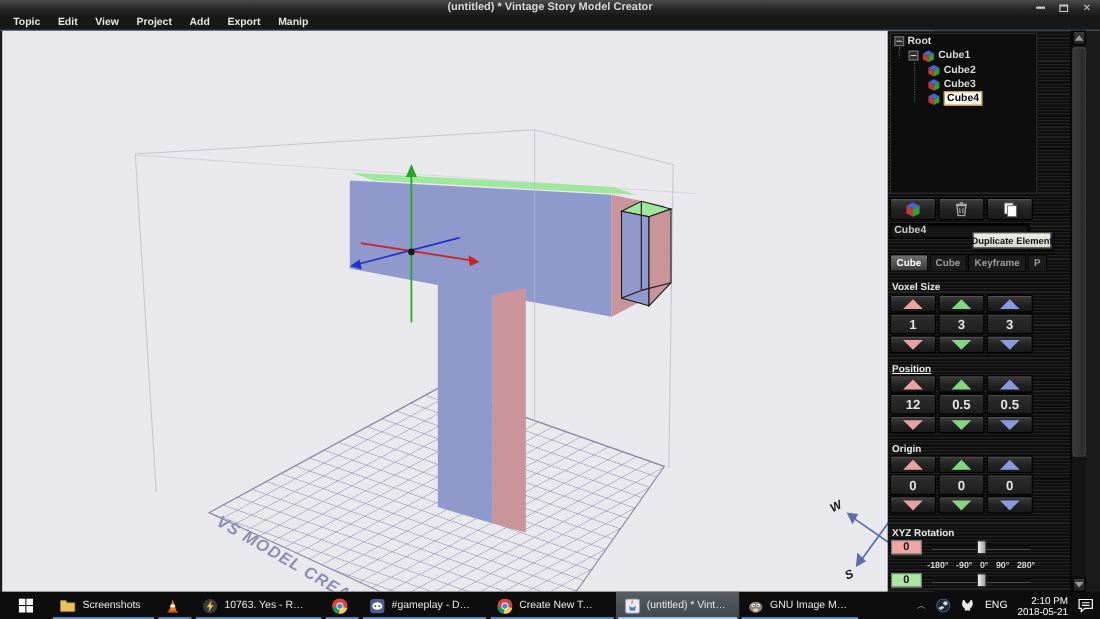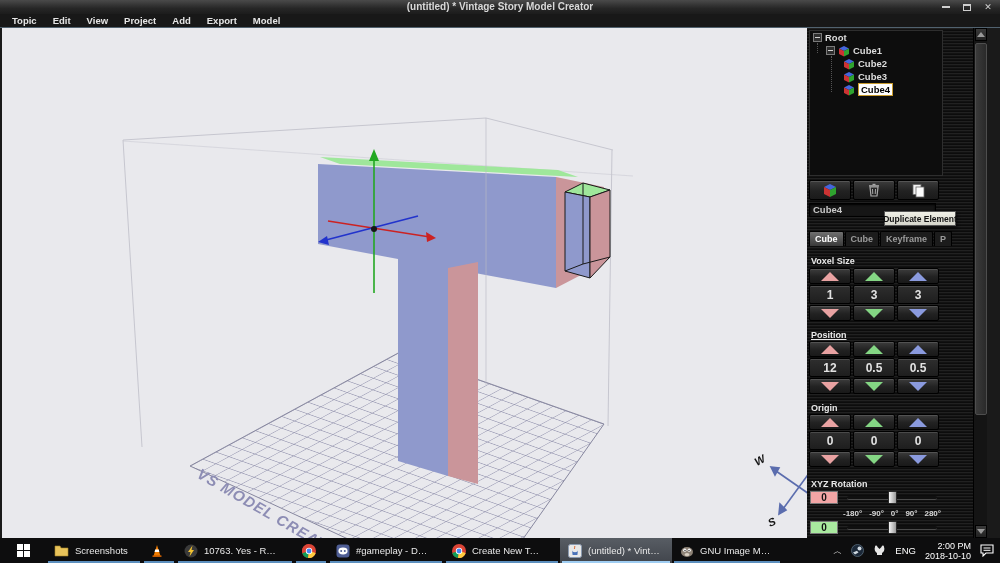--- a/index.html
+++ b/index.html
@@ -129,21 +129,21 @@
     </div>
   </div>
 
   <div class="menubar">
     <span class="menu-item">Topic</span>
     <span class="menu-item">Edit</span>
     <span class="menu-item">View</span>
     <span class="menu-item">Project</span>
     <span class="menu-item">Add</span>
     <span class="menu-item">Export</span>
-    <span class="menu-item">Model</span>
+    <span class="menu-item">Manip</span>
   </div>
 
   <div class="viewport">
     <svg width="846" height="510" viewBox="2 28 846 510">
       <defs>
         <pattern id="gridpat" width="1" height="1" patternUnits="userSpaceOnUse" patternTransform="matrix(12.75,4.5,-13.125,7.125,400,352)">
           <path d="M0,0 L1,0 M0,0 L0,1" stroke="#8f8fab" stroke-width="0.09" fill="none"></path>
         </pattern>
       </defs>
 
@@ -488,22 +488,22 @@
       <svg width="13" height="13" viewBox="0 0 13 13">
         <circle cx="6.5" cy="6.5" r="6" fill="#1b2838" stroke="#5a6d7e" stroke-width="0.8"></circle>
         <circle cx="8.5" cy="4.5" r="2" fill="#cfd8e0"></circle>
         <path d="M2,8.5 L6,6.8 L7.5,8.5 L4,10.5 Z" fill="#cfd8e0"></path>
       </svg>
       <svg width="13" height="13" viewBox="0 0 13 13">
         <path d="M2,3 C2,1 4,1 4.5,3 L6.5,5 L8.5,3 C9,1 11,1 11,3 C12,5 11,8 9,9 L9,11 L4,11 L4,9 C2,8 1,5 2,3 Z" fill="#e6e6e6"></path>
       </svg>
       <span class="lang">ENG</span>
       <div class="clock">
-        <div>2:00 PM</div>
-        <div>2018-10-10</div>
+        <div>2:10 PM</div>
+        <div>2018-05-21</div>
       </div>
       <svg width="14" height="13" viewBox="0 0 14 13">
         <path d="M1,1 L13,1 L13,9 L6,9 L3,12 L3,9 L1,9 Z" fill="none" stroke="#fff" stroke-width="1.1"></path>
         <line x1="3.5" y1="4" x2="10.5" y2="4" stroke="#fff" stroke-width="1"></line>
         <line x1="3.5" y1="6.3" x2="10.5" y2="6.3" stroke="#fff" stroke-width="1"></line>
       </svg>
     </div>
   </div>
 
 </div>

